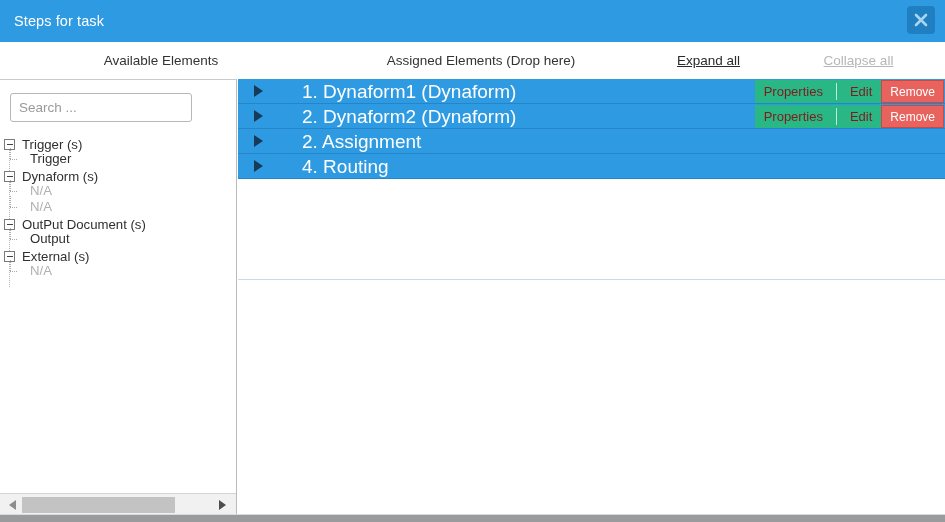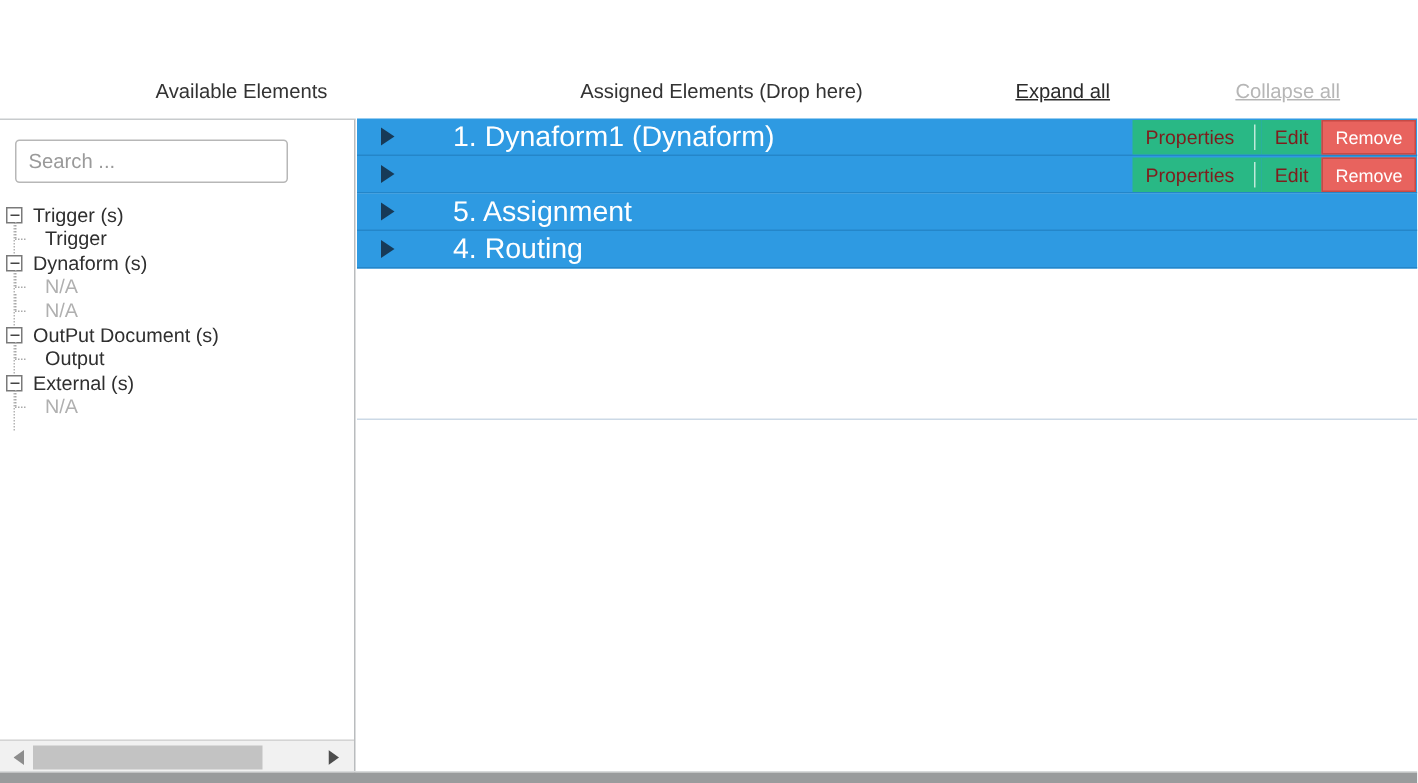--- a/index.html
+++ b/index.html
@@ -314,20 +314,28 @@
     left: 0; bottom: 7px;
     width: 945px; height: 1px;
     background: #d8dadb;
   }
 </style>
 </head>
 <body>
 
 <div id="app">
 
+  <div class="titlebar">
+    <div class="titlebar-text">Steps for task</div>
+    <div class="close-btn">
+      <svg width="28" height="28" viewBox="0 0 28 28">
+        <path d="M9 9 L19 19 M19 9 L9 19" stroke="#a7d6f2" stroke-width="2.6" stroke-linecap="round" fill="none"></path>
+      </svg>
+    </div>
+  </div>
 
   <div class="colheader">
     <div class="colheader-label" id="hdr-available">Available Elements</div>
     <div class="colheader-label" id="hdr-assigned">Assigned Elements (Drop here)</div>
     <div class="link-action" id="lnk-collapse">Collapse all</div>
     <div class="link-action" id="lnk-expand">Expand all</div>
   </div>
 
   <div class="left-panel">
     <div class="search-wrap">
@@ -369,30 +377,31 @@
           <div class="step-label">1. Dynaform1 (Dynaform)</div>
           <div class="step-actions">
             <div class="btn-props">Properties</div>
             <div class="btn-sep"></div>
             <div class="btn-edit">Edit</div>
             <div class="btn-remove">Remove</div>
           </div>
         </div>
         <div class="step-row">
           <div class="step-arrow"></div>
+          <div class="step-label">2. Dynaform2 (Dynaform)</div>
           <div class="step-actions">
             <div class="btn-props">Properties</div>
             <div class="btn-sep"></div>
             <div class="btn-edit">Edit</div>
             <div class="btn-remove">Remove</div>
           </div>
         </div>
         <div class="step-row">
           <div class="step-arrow"></div>
-          <div class="step-label">5. Assignment</div>
+          <div class="step-label">2. Assignment</div>
         </div>
         <div class="step-row">
           <div class="step-arrow"></div>
           <div class="step-label">4. Routing</div>
         </div>
       </div>
   </div>
 
   <div class="panel-bottom-line"></div>
   <div class="bottom-gray"></div>

